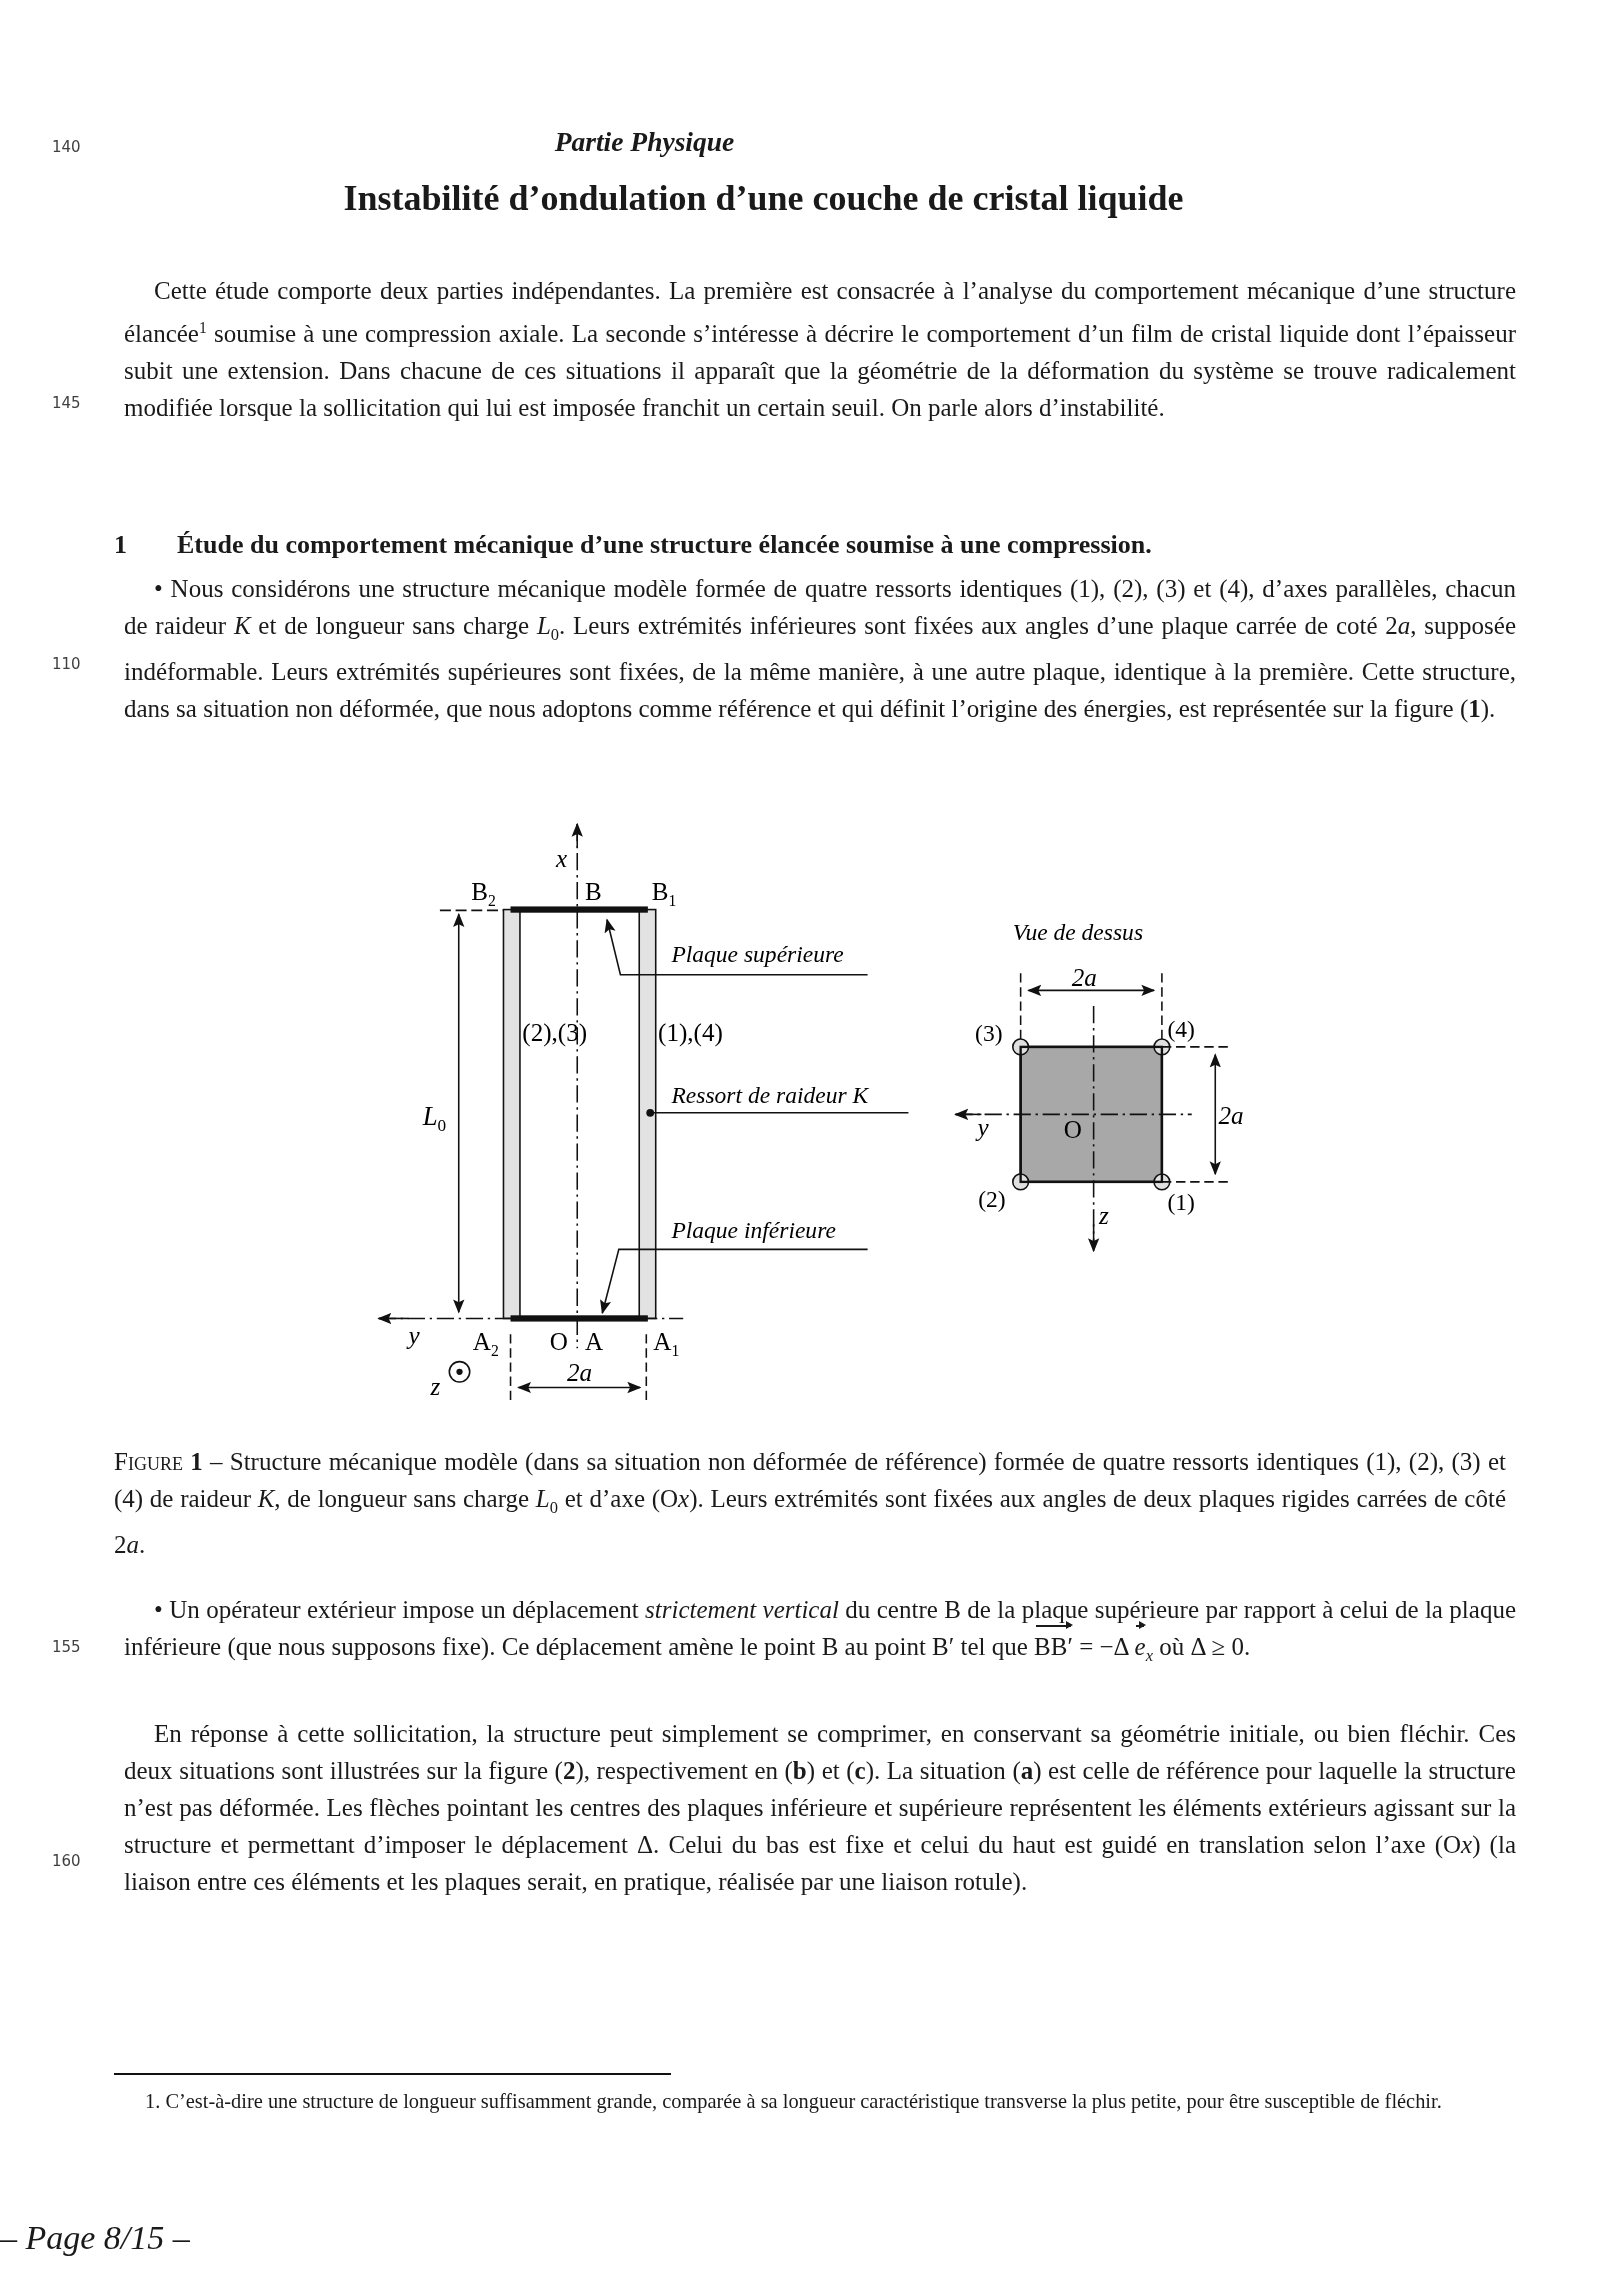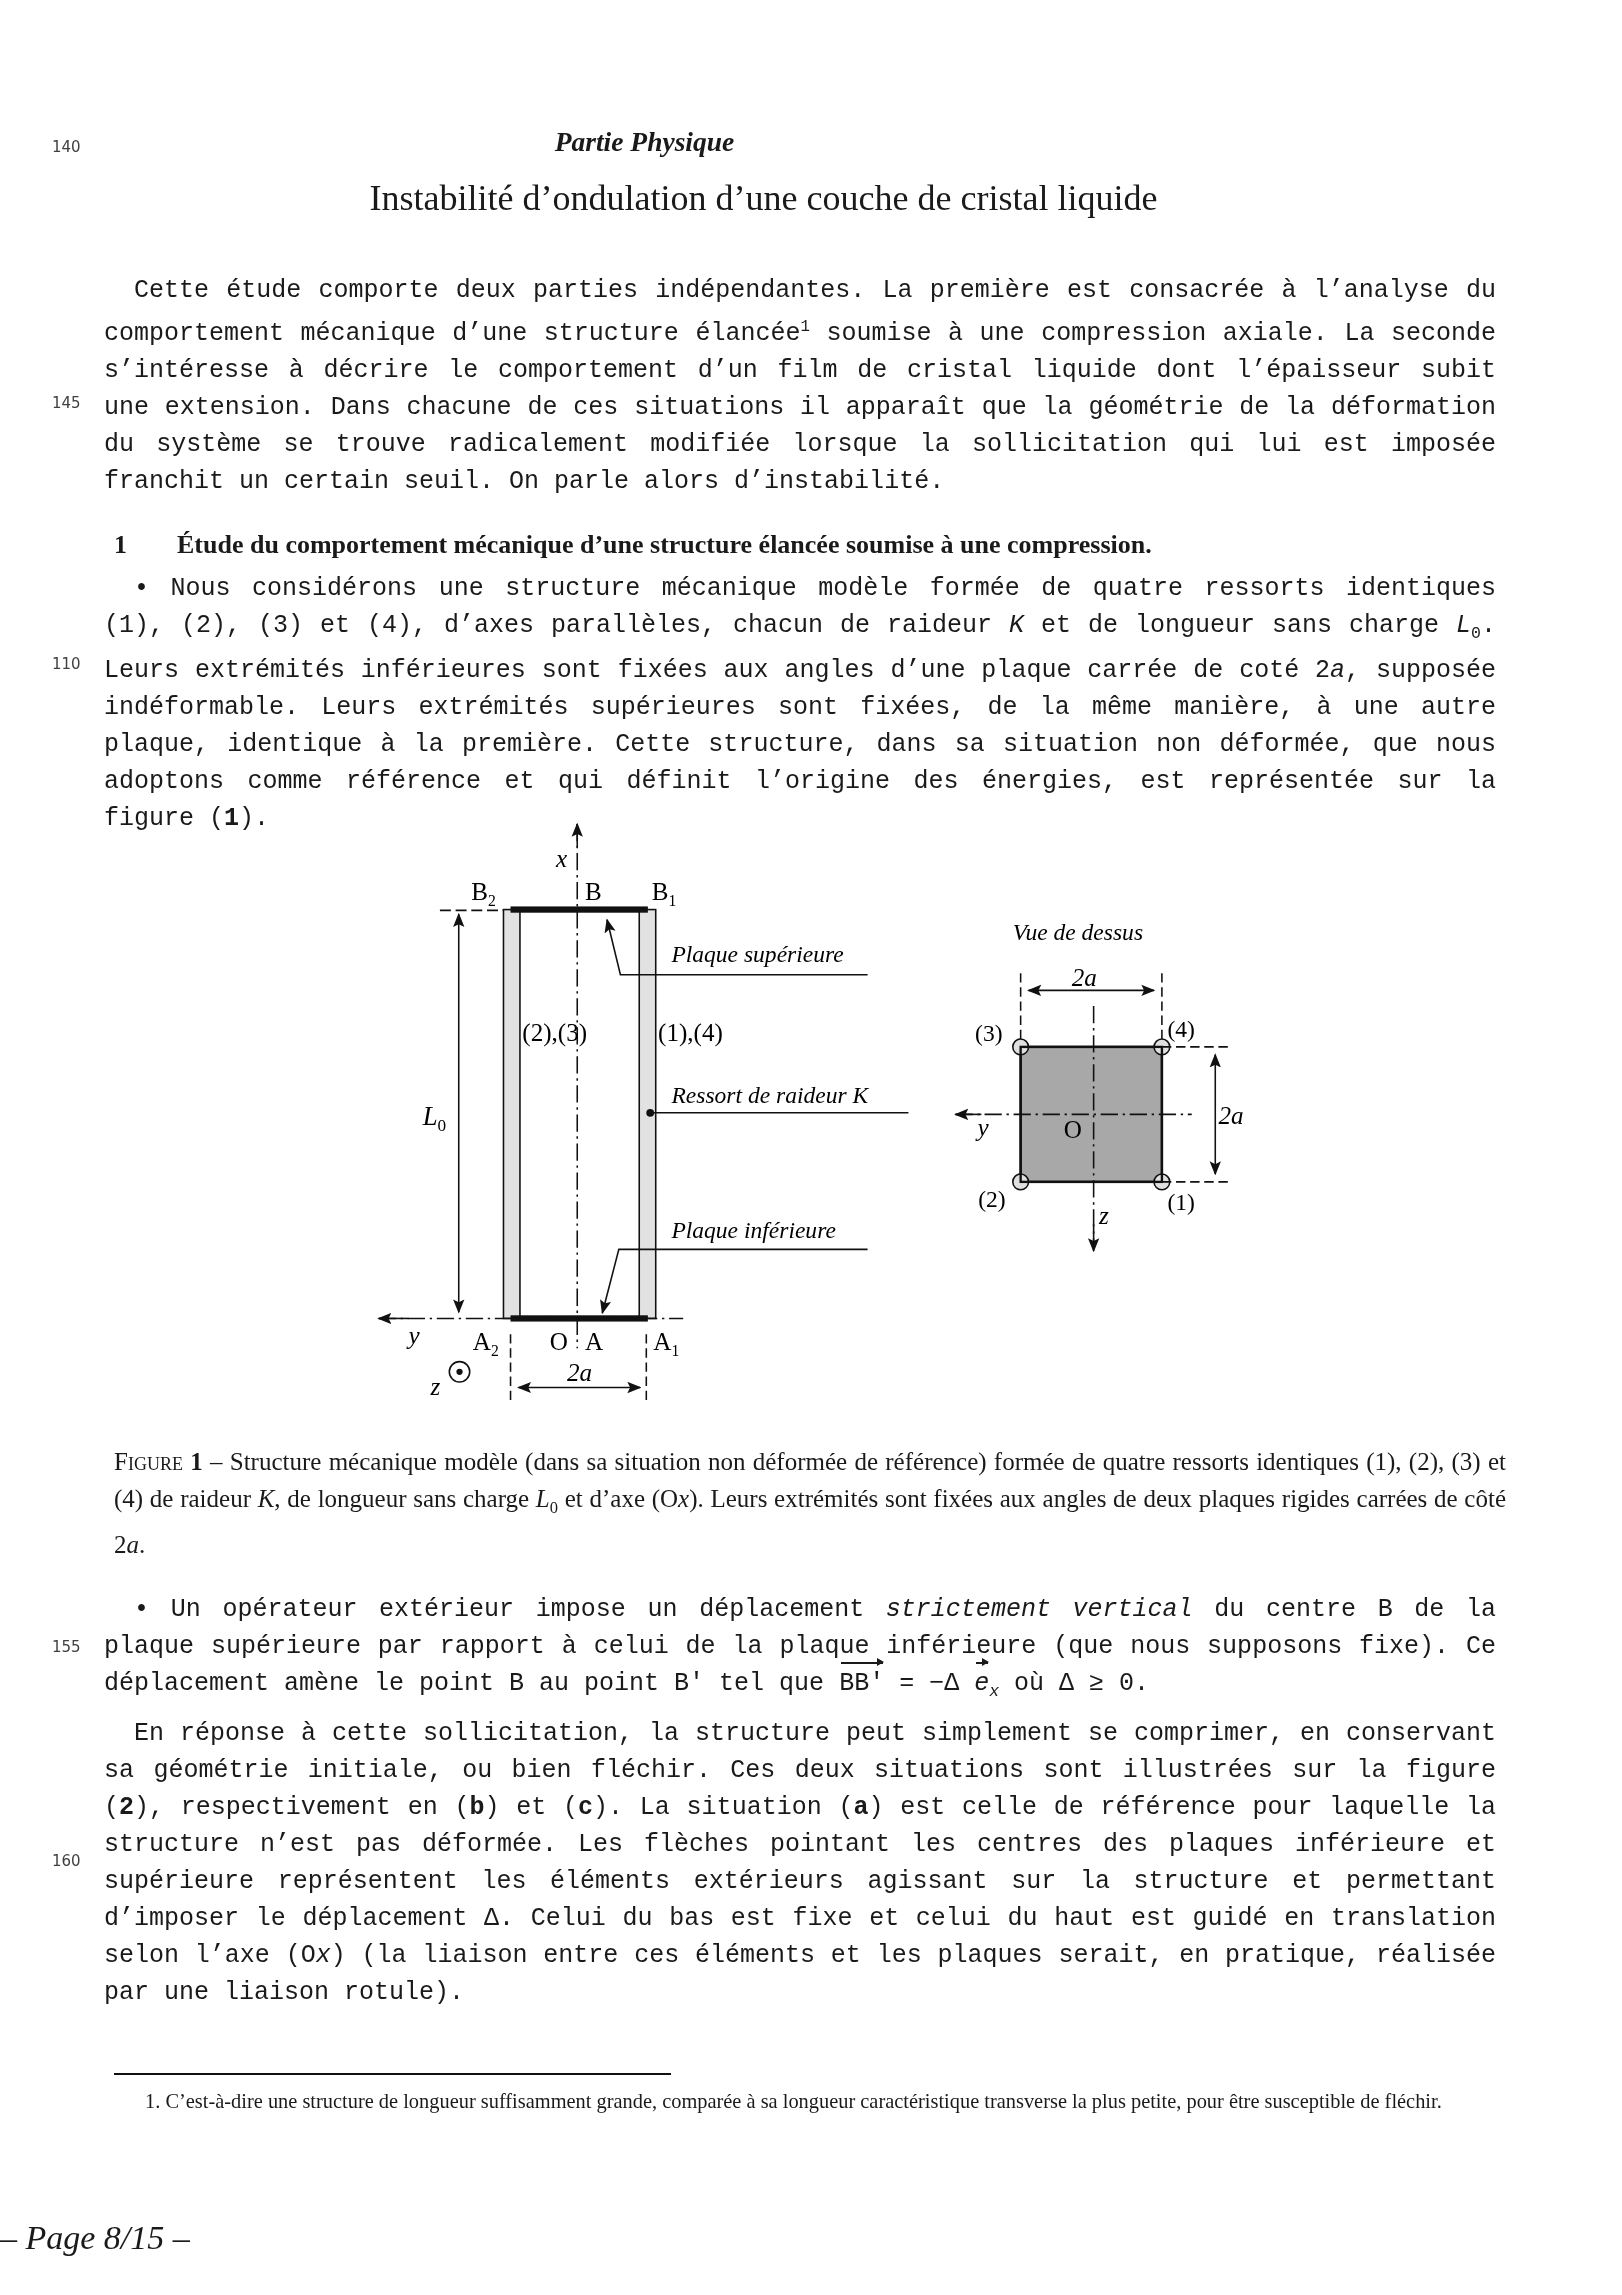--- a/index.html
+++ b/index.html
@@ -4,23 +4,23 @@
 <style>
   html, body { margin:0; padding:0; background:#ffffff; }
   body { width:1623px; height:2295px; position:relative; overflow:hidden;
          font-family:"Liberation Serif","DejaVu Serif",serif; color:#1a1a1a; }
   .abs { position:absolute; }
   .lineno { position:absolute; left:52px; font-family:"DejaVu Sans","Liberation Sans",sans-serif;
             font-size:15px; color:#404040; }
   .header { position:absolute; top:126px; left:0; width:1289px; text-align:center;
             font-style:italic; font-weight:bold; font-size:27.5px; }
   .title { position:absolute; top:177px; left:0; width:1527px; text-align:center;
-           font-weight:normal; font-size:36px; }
-  .para { position:absolute; left:104px; width:1392px; font-size:25px; line-height:37px;
-          text-align:justify;font-family:Liberation Mono, monospace; }
+           font-weight:bold; font-size:36px; }
+  .para { position:absolute; left:124px; width:1392px; font-size:25px; line-height:37px;
+          text-align:justify; }
   .para .ind { display:inline-block; width:30px; }
   .section { position:absolute; left:114px; top:502px; font-size:26px; font-weight:bold;margin-top:28px; }
   .section .num { display:inline-block; width:63px; }
   .caption { position:absolute; left:114px; top:1443px; width:1392px; font-size:25px;
              line-height:37px; text-align:justify; }
   .sc { font-variant:small-caps; }
   .fn-rule { position:absolute; left:114px; top:2073px; width:557px; height:1.6px; background:#111; }
   .footnote { position:absolute; left:114px; top:2084px; width:1392px; font-size:20.4px;
               line-height:35px; text-align:justify; }
   .footer { position:absolute; top:2219px; left:0; width:1623px; 

